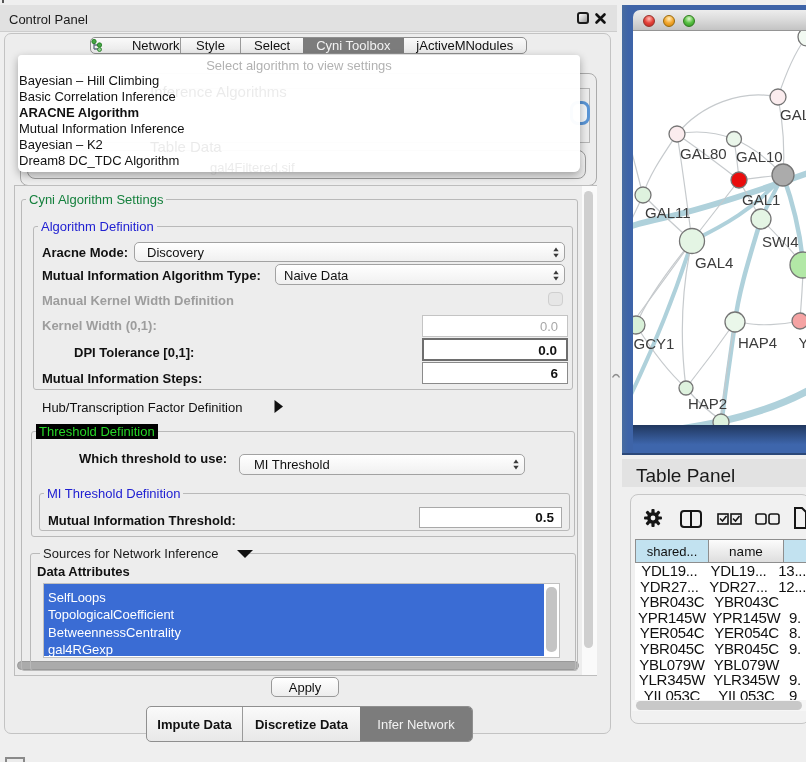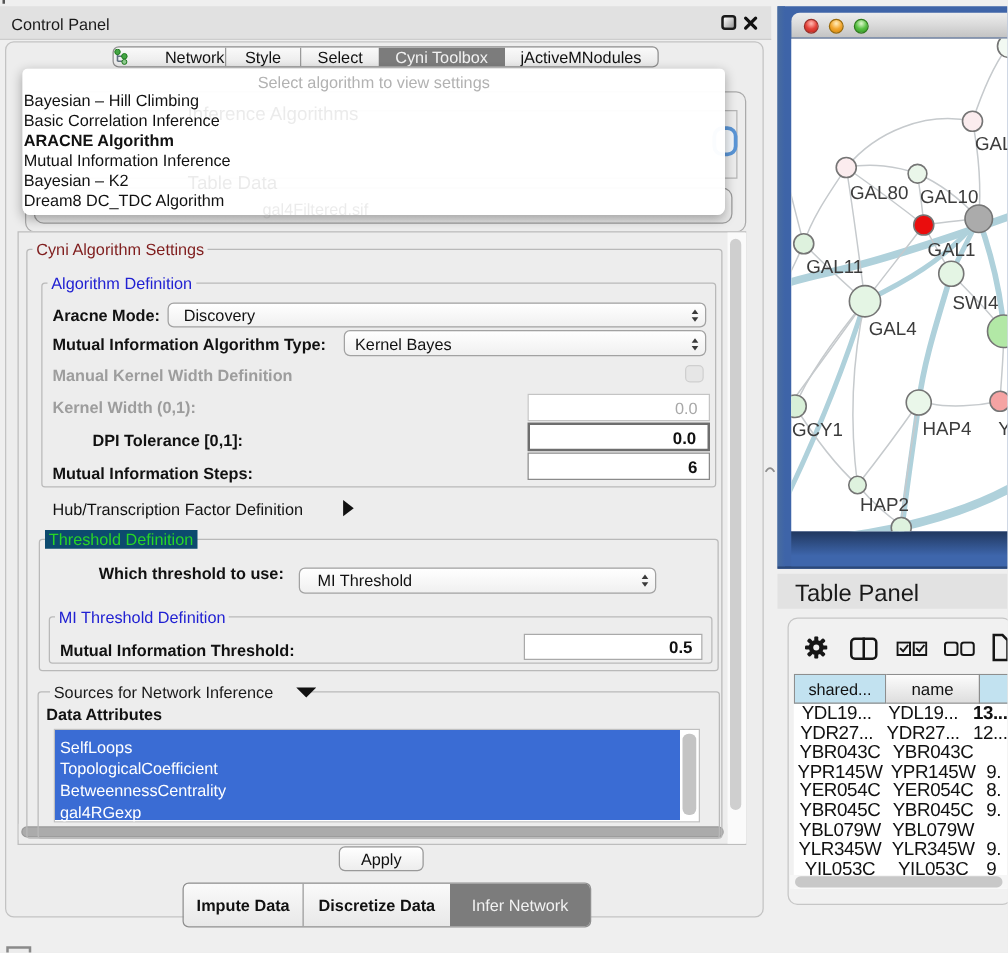--- a/index.html
+++ b/index.html
@@ -47,36 +47,36 @@
 
 <div class="abs" style="left:14px;top:185px;width:583px;height:491px;background:#ededed;border:1px solid #bdbdbd;"></div>
 
 <div class="abs" style="left:582px;top:186px;width:15px;height:489px;background:#fafafa;"></div>
 <div class="abs" style="left:584px;top:191px;width:9px;height:457px;background:#cfcfcf;border-radius:5px;"></div>
 
 <div class="abs" style="left:15px;top:659px;width:567px;height:13px;background:#ededed;"></div>
 <div class="abs" style="left:17px;top:661px;width:562px;height:9px;background:#ababab;border:1px solid #999;border-radius:5px;"></div>
 
 <div class="abs" style="left:21px;top:199px;width:557px;height:472px;border:1px solid #b9b9b9;border-radius:3px;"></div>
-<div class="abs" style="left:26px;top:191.5px;background:#ededed;padding:0 3px;font-size:13px;color:#7f1d1d;">Cyni Algorithm Settings</div>
+<div class="abs" style="left:26px;top:191.5px;background:#ededed;padding:0 3px;font-size:13px;color:#15803d;">Cyni Algorithm Settings</div>
 
 <div class="abs" style="left:33px;top:226px;width:540px;height:164px;border:1px solid #b9b9b9;border-radius:3px;"></div>
 <div class="abs" style="left:38px;top:219px;background:#ededed;padding:0 3px;font-size:13px;color:#2121d2;">Algorithm Definition</div>
 
 <div class="abs b13" style="left:42px;top:245px;">Aracne Mode:</div>
 <div class="abs" style="left:134px;top:242px;width:431px;height:20px;background:linear-gradient(#ffffff,#f0f0f0);border:1px solid #a2a2a2;border-radius:5px;"></div>
 <div class="abs" style="left:147px;top:245px;font-size:13px;color:#111;">Discovery</div>
 <svg class="abs" style="left:552px;top:246.5px;" width="8" height="11" viewBox="0 0 9 12">
     <path d="M4.5 0.5 L7.5 4.5 L1.5 4.5 Z" fill="#3a3a3a"></path>
     <path d="M4.5 11.5 L7.5 7.5 L1.5 7.5 Z" fill="#3a3a3a"></path>
   </svg>
 
 <div class="abs b13" style="left:42px;top:268px;">Mutual Information Algorithm Type:</div>
 <div class="abs" style="left:275px;top:264px;width:290px;height:21px;background:linear-gradient(#ffffff,#f0f0f0);border:1px solid #a2a2a2;border-radius:5px;"></div>
-<div class="abs" style="left:284px;top:268px;font-size:13px;color:#111;">Kernel Bayes</div>
+<div class="abs" style="left:284px;top:268px;font-size:13px;color:#111;">Naive Data</div>
 <svg class="abs" style="left:552px;top:269.5px;" width="8" height="11" viewBox="0 0 9 12">
     <path d="M4.5 0.5 L7.5 4.5 L1.5 4.5 Z" fill="#3a3a3a"></path>
     <path d="M4.5 11.5 L7.5 7.5 L1.5 7.5 Z" fill="#3a3a3a"></path>
   </svg>
 
 <div class="abs g13" style="left:42px;top:293px;">Manual Kernel Width Definition</div>
 <div class="abs" style="left:548px;top:292px;width:15px;height:14px;background:#e6e6e6;border:1px solid #cfcfcf;border-radius:4px;"></div>
 
 <div class="abs g13" style="left:42px;top:318px;">Kernel Width (0,1):</div>
 <div class="abs" style="left:422px;top:315px;width:146px;height:22px;background:#fff;border:1px solid #c4c4c4;font-size:13px;color:#a8a8a8;text-align:right;padding:3px 9px 0 0;">0.0</div>
@@ -86,21 +86,21 @@
 
 <div class="abs b13" style="left:42px;top:371px;">Mutual Information Steps:</div>
 <div class="abs" style="left:422px;top:362px;width:146px;height:22px;background:#fff;border:1.5px solid #8a8a8a;font-size:13.5px;font-weight:bold;color:#111;text-align:right;padding:3px 9px 0 0;">6</div>
 
 <div class="abs" style="left:42px;top:400px;font-size:13px;color:#111;">Hub/Transcription Factor Definition</div>
 <svg class="abs" style="left:273px;top:399px;" width="11" height="15" viewBox="0 0 11 15">
     <path d="M1.5 1 L10 7.5 L1.5 14 Z" fill="#111"></path>
   </svg>
 
 <div class="abs" style="left:31px;top:431px;width:544px;height:106px;border:1px solid #b9b9b9;border-radius:3px;"></div>
-<div class="abs" style="left:36px;top:424px;background:#0c4a6e;padding:0 3px;font-size:13px;color:#27d427;text-align:center;">Threshold Definition</div>
+<div class="abs" style="left:36px;top:424px;background:#000000;padding:0 3px;font-size:13px;color:#27d427;text-align:center;">Threshold Definition</div>
 
 <div class="abs b13" style="left:79px;top:451px;">Which threshold to use:</div>
 <div class="abs" style="left:239px;top:454px;width:286px;height:21px;background:linear-gradient(#ffffff,#f0f0f0);border:1px solid #a2a2a2;border-radius:5px;"></div>
 <div class="abs" style="left:254px;top:457px;font-size:13px;color:#111;">MI Threshold</div>
 <svg class="abs" style="left:512px;top:459px;" width="8" height="11" viewBox="0 0 9 12">
     <path d="M4.5 0.5 L7.5 4.5 L1.5 4.5 Z" fill="#3a3a3a"></path>
     <path d="M4.5 11.5 L7.5 7.5 L1.5 7.5 Z" fill="#3a3a3a"></path>
   </svg>
 
 <div class="abs" style="left:39px;top:493px;width:531px;height:38px;border:1px solid #b9b9b9;border-radius:3px;"></div>
@@ -261,21 +261,21 @@
 </svg>
 
 <div class="abs" style="left:635px;top:539px;width:171px;height:172px;background:#fff;overflow:hidden;">
   <div style="position:absolute;left:0;top:0;width:74px;height:24px;background:#c2e2f0;border:1px solid #8e8e8e;font-size:13px;color:#111;text-align:center;padding-top:4px;">shared...</div>
   <div style="position:absolute;left:74px;top:0;width:75px;height:24px;background:linear-gradient(#fcfcfc,#dedede);border:1px solid #8e8e8e;border-left:none;font-size:13.5px;color:#111;text-align:center;padding-top:4px;">name</div>
   <div style="position:absolute;left:149px;top:0;width:23px;height:24px;background:#c2e2f0;border:1px solid #8e8e8e;border-left:none;"></div>
   <div style="position:absolute;left:0;top:24px;width:171px;font-size:15px;color:#111;line-height:15.6px;letter-spacing:-0.3px;">
     <div style="display:flex;">
         <span style="width:74px;text-align:center;">YDL19...</span>
         <span style="width:75px;text-align:center;">YDL19...</span>
-        <span style="padding-left:5px;font-weight:bold;">13...</span>
+        <span style="padding-left:5px;">13...</span>
       </div>
     <div style="display:flex;">
         <span style="width:74px;text-align:center;">YDR27...</span>
         <span style="width:75px;text-align:center;">YDR27...</span>
         <span style="padding-left:5px;">12...</span>
       </div>
     <div style="display:flex;">
         <span style="width:74px;text-align:center;">YBR043C</span>
         <span style="width:75px;text-align:center;">YBR043C</span>
         <span style="padding-left:5px;"></span>

